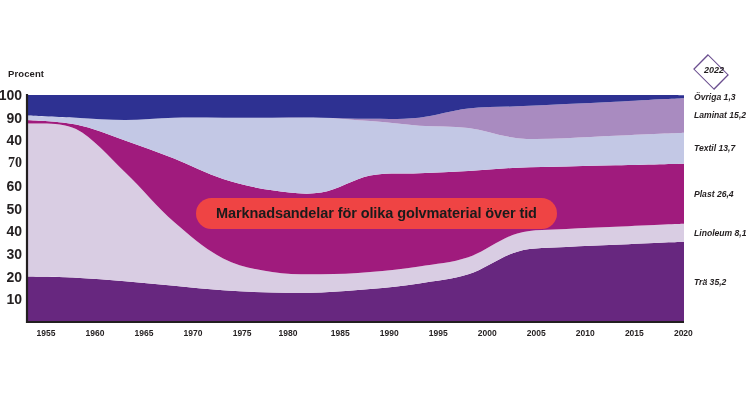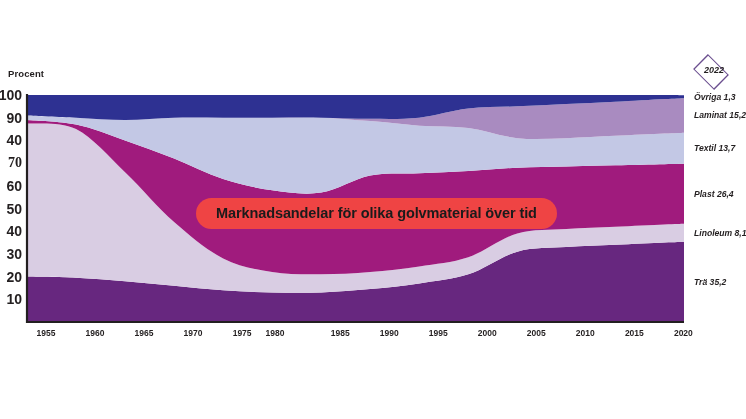--- a/index.html
+++ b/index.html
@@ -148,21 +148,21 @@
       <line x1="27" y1="94" x2="27" y2="323" stroke="#231f20" stroke-width="2.2"></line>
       <line x1="26" y1="322" x2="684" y2="322" stroke="#231f20" stroke-width="2.2"></line>
     </svg>
 
   <div id="x-ticks">
       <div class="xtick" style="left: 27px;">1955</div>
       <div class="xtick" style="left: 76.0299px;">1960</div>
       <div class="xtick" style="left: 125.06px;">1965</div>
       <div class="xtick" style="left: 174.09px;">1970</div>
       <div class="xtick" style="left: 223.119px;">1975</div>
-      <div class="xtick" style="left: 256px;">1980</div>
+      <div class="xtick" style="left: 269px;">1980</div>
       <div class="xtick" style="left: 321.179px;">1985</div>
       <div class="xtick" style="left: 370.209px;">1990</div>
       <div class="xtick" style="left: 419.239px;">1995</div>
       <div class="xtick" style="left: 468.269px;">2000</div>
       <div class="xtick" style="left: 517.299px;">2005</div>
       <div class="xtick" style="left: 566.328px;">2010</div>
       <div class="xtick" style="left: 615.358px;">2015</div>
       <div class="xtick" style="left: 664.388px;">2020</div>
     </div>
 

